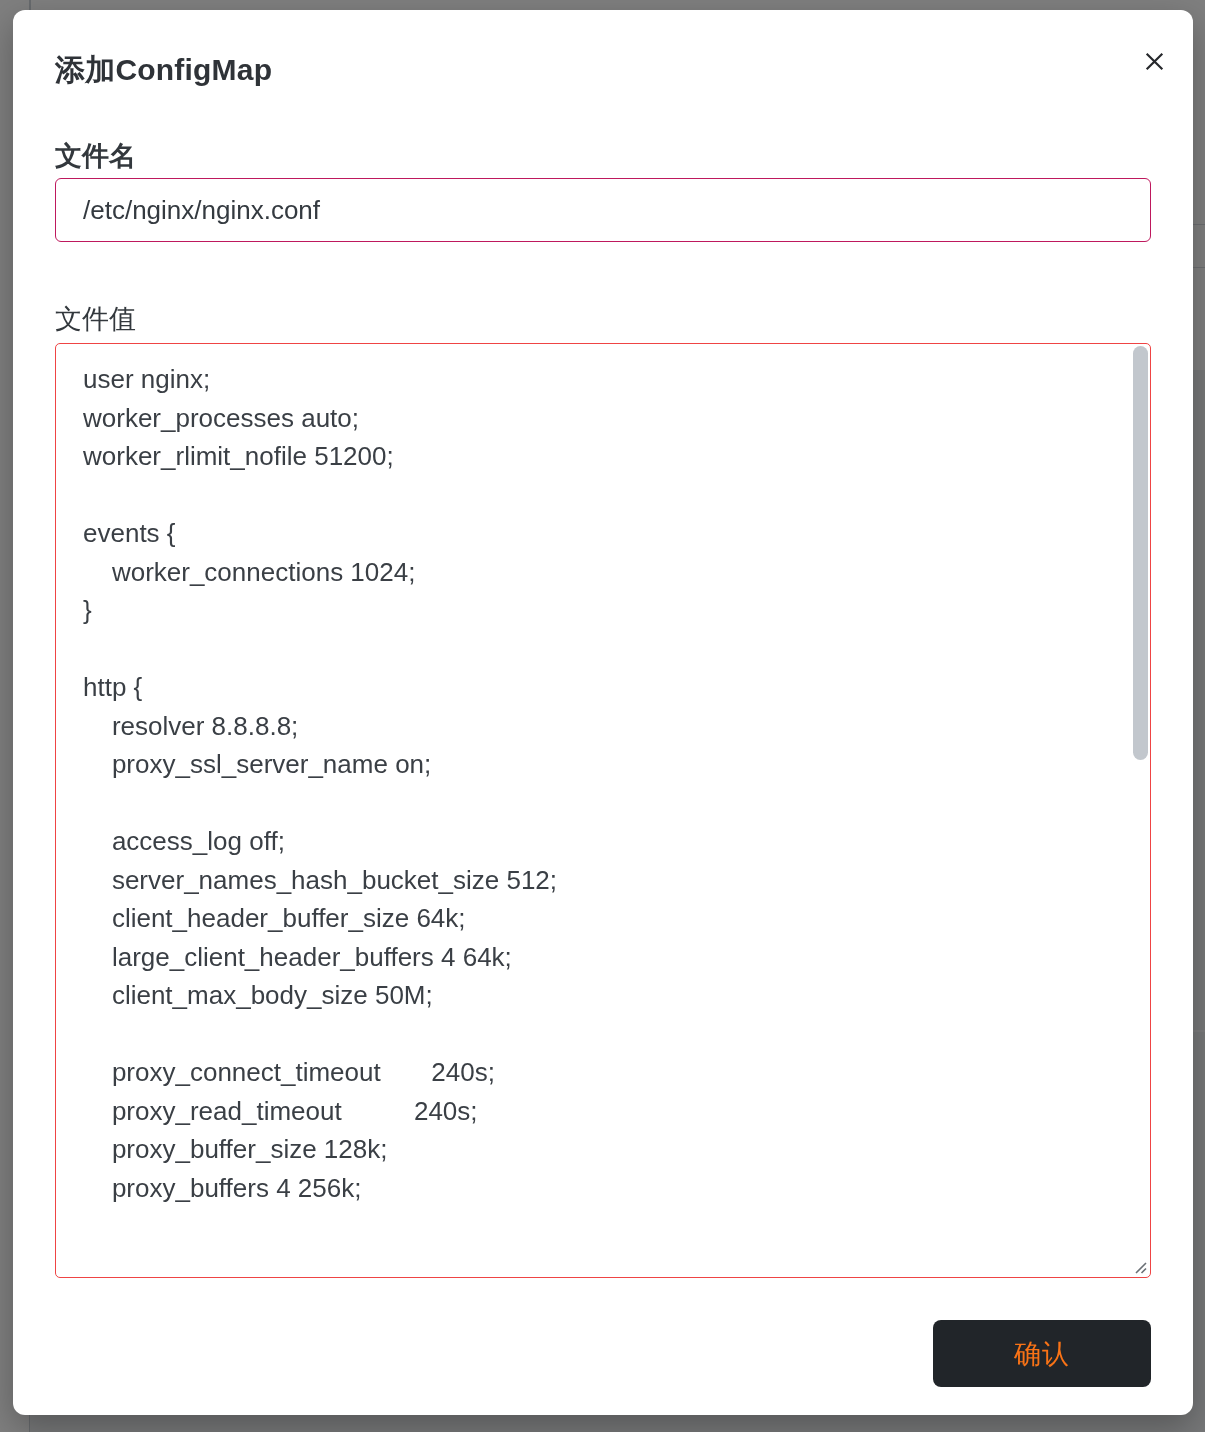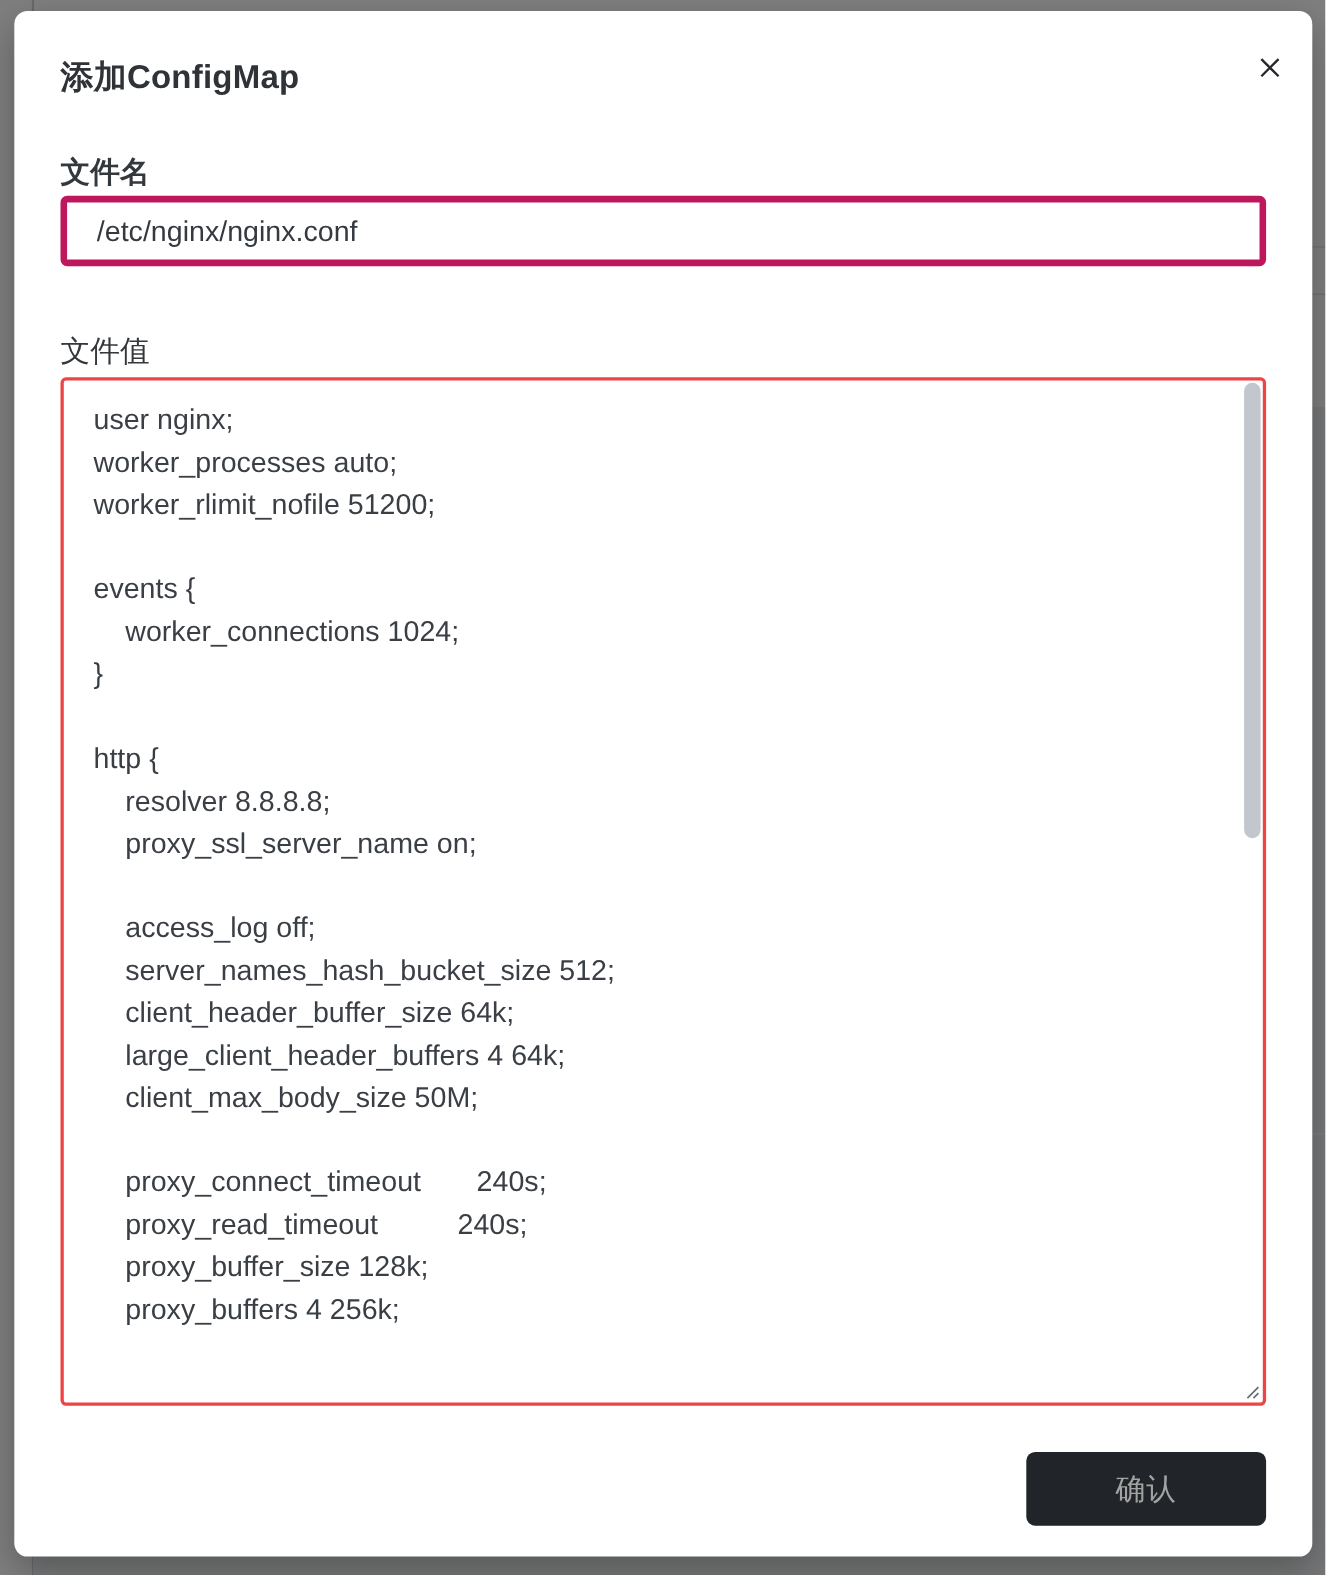--- a/index.html
+++ b/index.html
@@ -59,35 +59,35 @@
     font-size: 27px;
     color: #33383d;
   }
   .label-filename { top: 128px; font-weight: bold; }
   .label-filevalue { top: 291px; text-align: center; }
 
   .filename-input {
     position: absolute;
     left: 42px; top: 168px;
     width: 1096px; height: 64px;
-    border: 6px solid #be185d;
+    border: 1px solid #be185d;
     border-radius: 6px;
     padding: 0 27px;
     font-family: "Liberation Sans", sans-serif;
     font-size: 26px;
     color: #343a40;
     background: #ffffff;
     outline: none;
   }
 
   .textarea-wrap {
     position: absolute;
     left: 42px; top: 333px;
     width: 1096px; height: 935px;
-    border: 3px solid #ef4444;
+    border: 1px solid #ef4444;
     border-radius: 5px;
     background: #ffffff;
     overflow: hidden;
   }
   .textarea-wrap pre {
     margin: 0;
     padding: 16px 27px;
     font-family: "Liberation Sans", sans-serif;
     font-size: 26px;
     line-height: 38.5px;
@@ -108,21 +108,21 @@
     right: 2px; bottom: 2px;
     width: 17px; height: 17px;
     cursor: nwse-resize;
   }
 
   .confirm-btn {
     position: absolute;
     left: 920px; top: 1310px;
     width: 218px; height: 67px;
     background: #212529;
-    color: #a3a3a3;
+    color: #f97316;
     border: none;
     border-radius: 8px;
     font-family: "Liberation Sans", sans-serif;
     font-size: 27px;
     cursor: pointer;
     letter-spacing: 1px;
   }
 </style>
 </head>
 <body>

